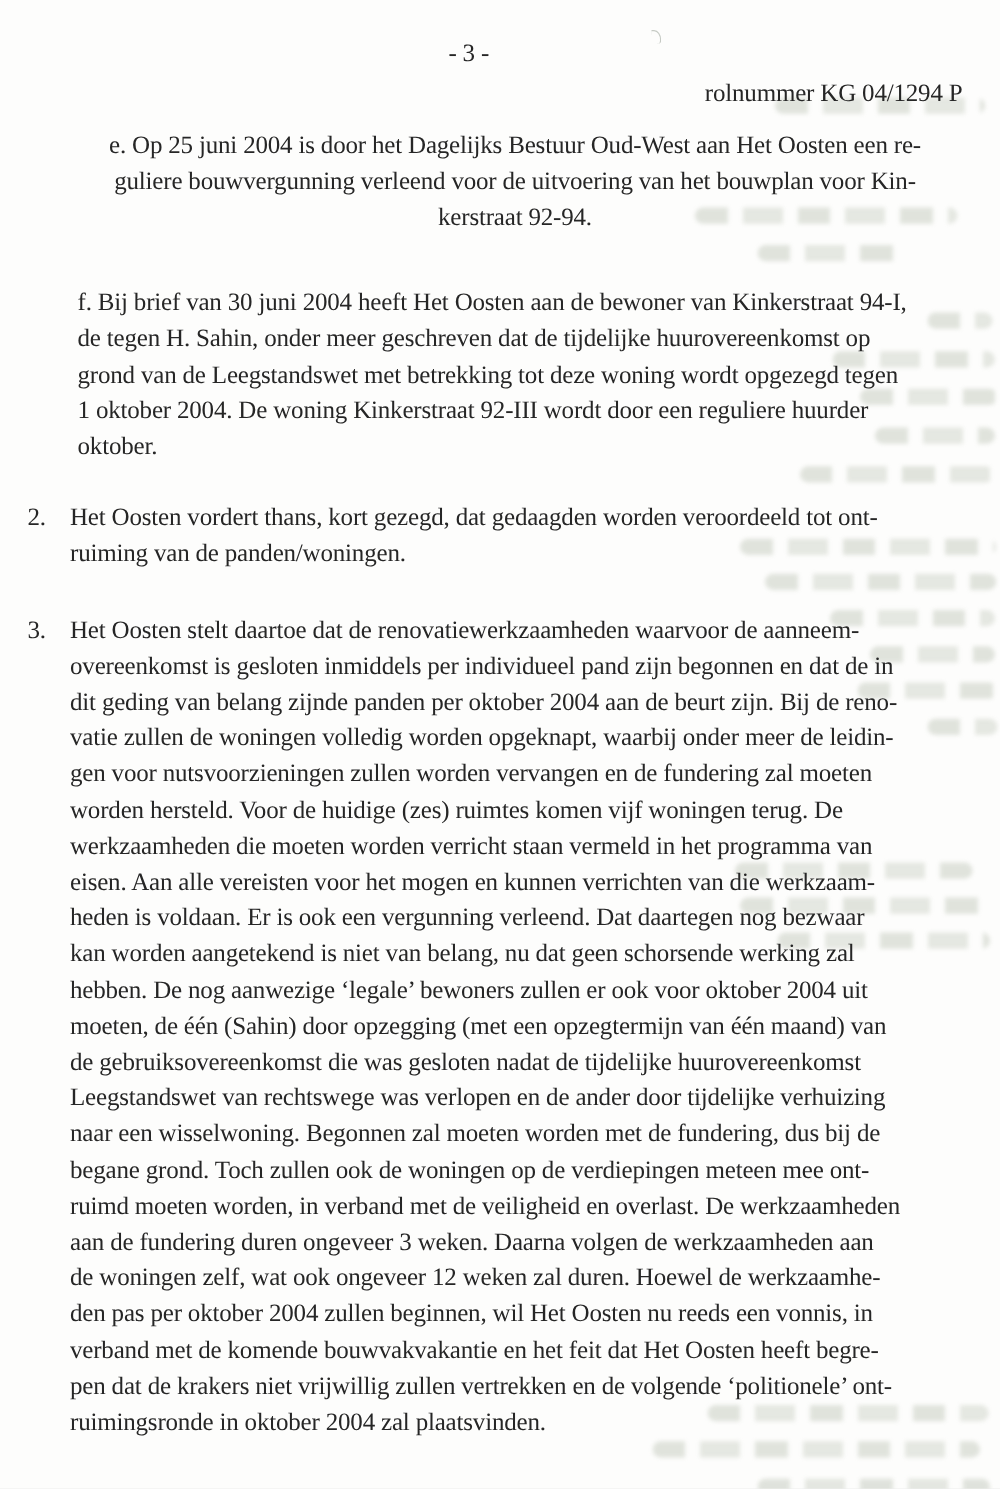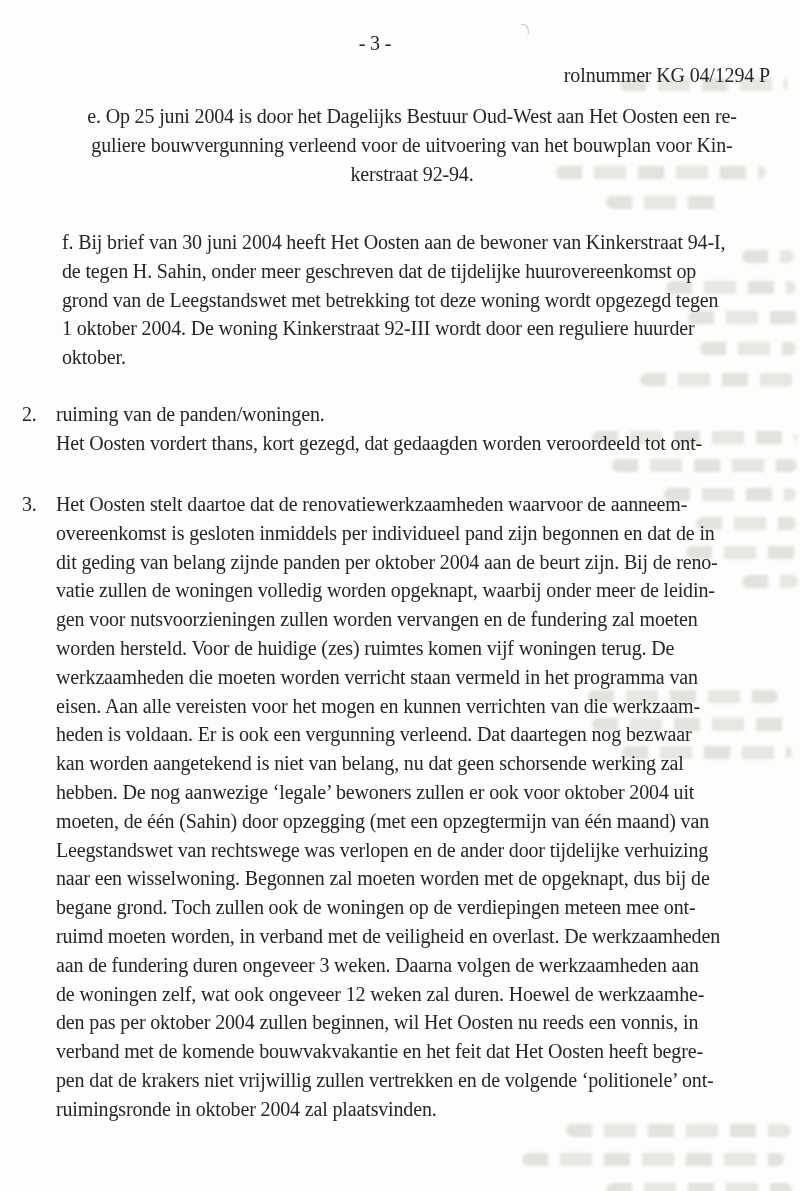--- a/index.html
+++ b/index.html
@@ -101,43 +101,44 @@
       <div class="line">de tegen H. Sahin, onder meer geschreven dat de tijdelijke huurovereenkomst op</div>
       <div class="line">grond van de Leegstandswet met betrekking tot deze woning wordt opgezegd tegen</div>
       <div class="line">1 oktober 2004. De woning Kinkerstraat 92-III wordt door een reguliere huurder</div>
       <div class="line">oktober.</div>
     </section>
 
   <section class="item item-2">
     <span class="num">2.</span>
     <div class="item-lines">
 
-    <div class="line">ruiming van de panden/woningen.</div>
-        <div class="line">Het Oosten vordert thans, kort gezegd, dat gedaagden worden veroordeeld tot ont-</div>
+    <div class="line">Het Oosten vordert thans, kort gezegd, dat gedaagden worden veroordeeld tot ont-</div>
+        <div class="line">ruiming van de panden/woningen.</div>
       </div>
   </section>
 
   <section class="item item-3">
     <span class="num">3.</span>
     <div class="item-lines">
 
     <div class="line">Het Oosten stelt daartoe dat de renovatiewerkzaamheden waarvoor de aanneem-</div>
         <div class="line">overeenkomst is gesloten inmiddels per individueel pand zijn begonnen en dat de in</div>
         <div class="line">dit geding van belang zijnde panden per oktober 2004 aan de beurt zijn. Bij de reno-</div>
         <div class="line">vatie zullen de woningen volledig worden opgeknapt, waarbij onder meer de leidin-</div>
         <div class="line">gen voor nutsvoorzieningen zullen worden vervangen en de fundering zal moeten</div>
         <div class="line">worden hersteld. Voor de huidige (zes) ruimtes komen vijf woningen terug. De</div>
         <div class="line">werkzaamheden die moeten worden verricht staan vermeld in het programma van</div>
         <div class="line">eisen. Aan alle vereisten voor het mogen en kunnen verrichten van die werkzaam-</div>
         <div class="line">heden is voldaan. Er is ook een vergunning verleend. Dat daartegen nog bezwaar</div>
         <div class="line">kan worden aangetekend is niet van belang, nu dat geen schorsende werking zal</div>
         <div class="line">hebben. De nog aanwezige ‘legale’ bewoners zullen er ook voor oktober 2004 uit</div>
         <div class="line">moeten, de één (Sahin) door opzegging (met een opzegtermijn van één maand) van</div>
+        <div class="line">de gebruiksovereenkomst die was gesloten nadat de tijdelijke huurovereenkomst</div>
         <div class="line">Leegstandswet van rechtswege was verlopen en de ander door tijdelijke verhuizing</div>
-        <div class="line">naar een wisselwoning. Begonnen zal moeten worden met de opgeknapt, dus bij de</div>
+        <div class="line">naar een wisselwoning. Begonnen zal moeten worden met de fundering, dus bij de</div>
         <div class="line">begane grond. Toch zullen ook de woningen op de verdiepingen meteen mee ont-</div>
         <div class="line">ruimd moeten worden, in verband met de veiligheid en overlast. De werkzaamheden</div>
         <div class="line">aan de fundering duren ongeveer 3 weken. Daarna volgen de werkzaamheden aan</div>
         <div class="line">de woningen zelf, wat ook ongeveer 12 weken zal duren. Hoewel de werkzaamhe-</div>
         <div class="line">den pas per oktober 2004 zullen beginnen, wil Het Oosten nu reeds een vonnis, in</div>
         <div class="line">verband met de komende bouwvakvakantie en het feit dat Het Oosten heeft begre-</div>
         <div class="line">pen dat de krakers niet vrijwillig zullen vertrekken en de volgende ‘politionele’ ont-</div>
         <div class="line">ruimingsronde in oktober 2004 zal plaatsvinden.</div>
       </div>
   </section>

